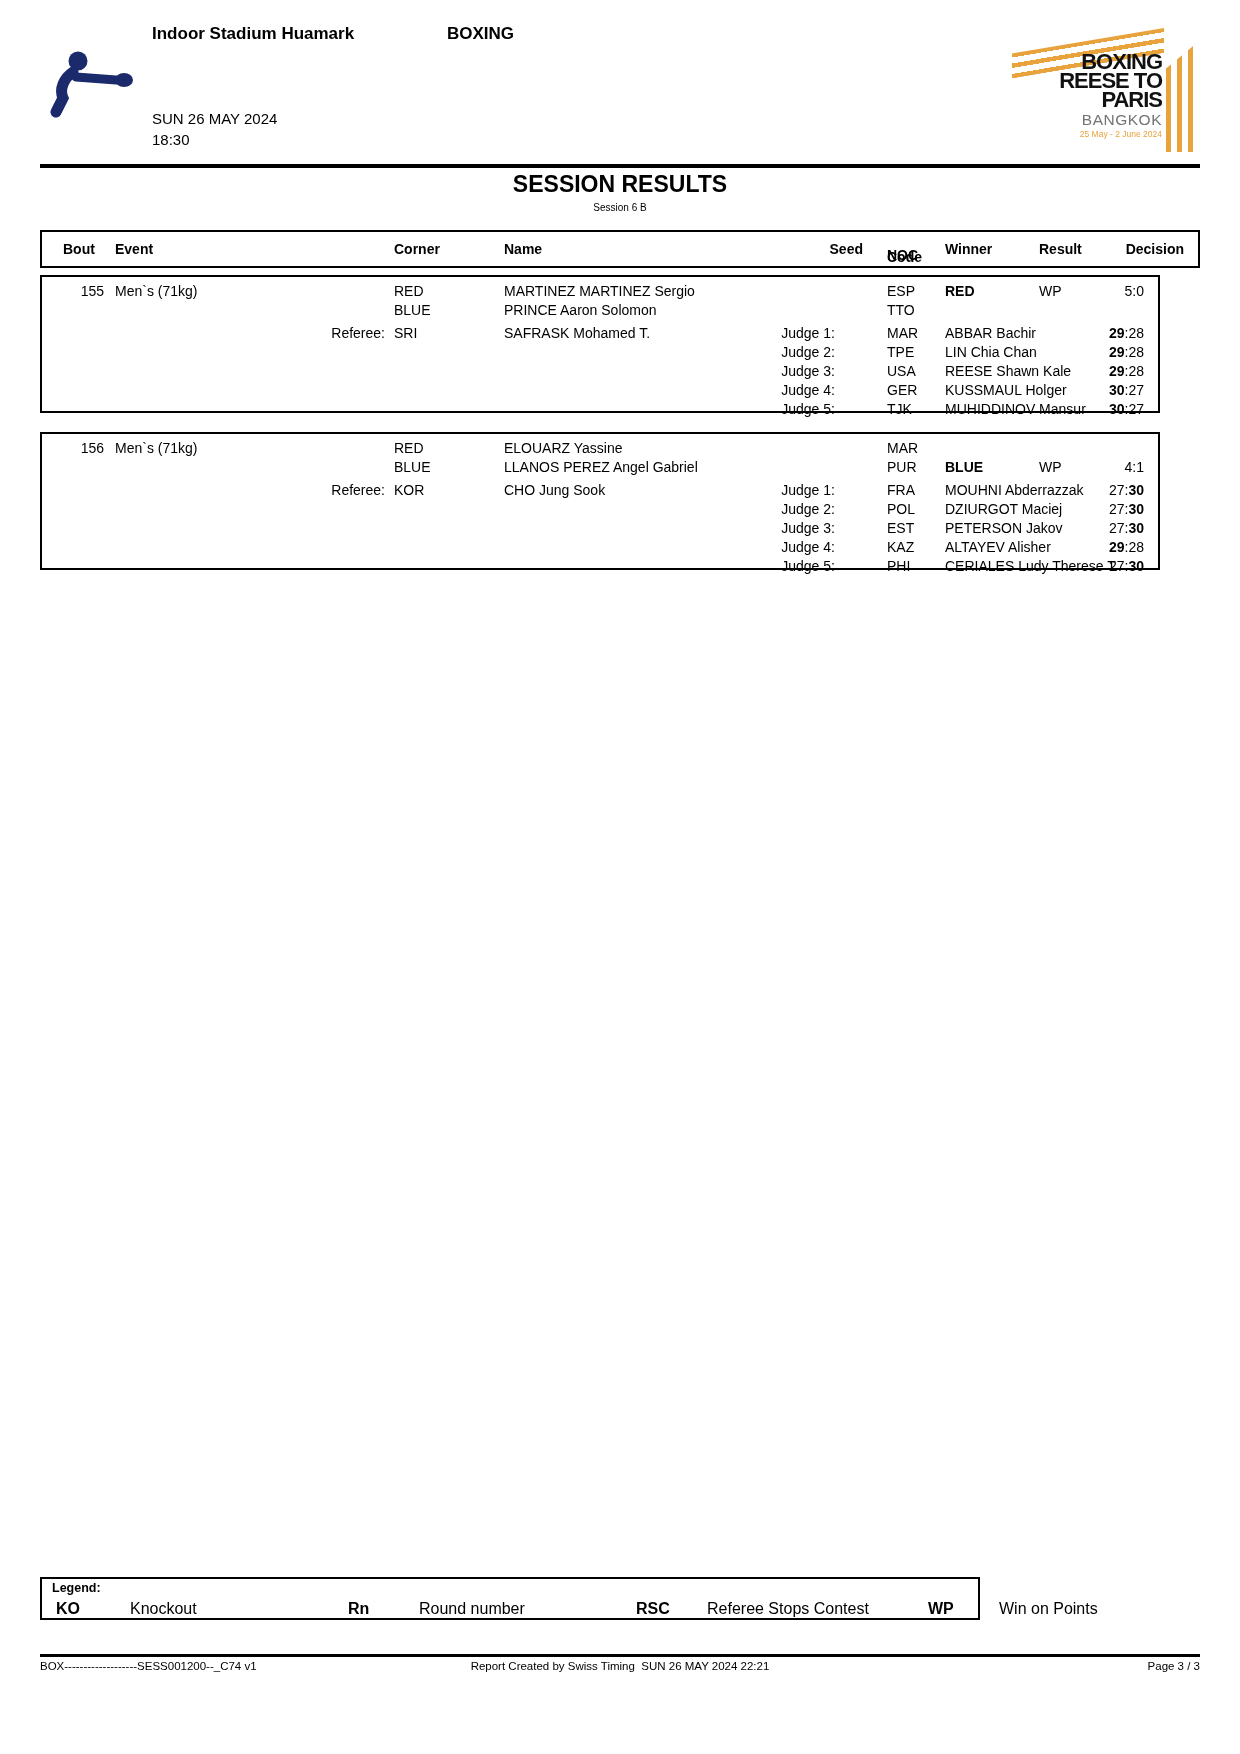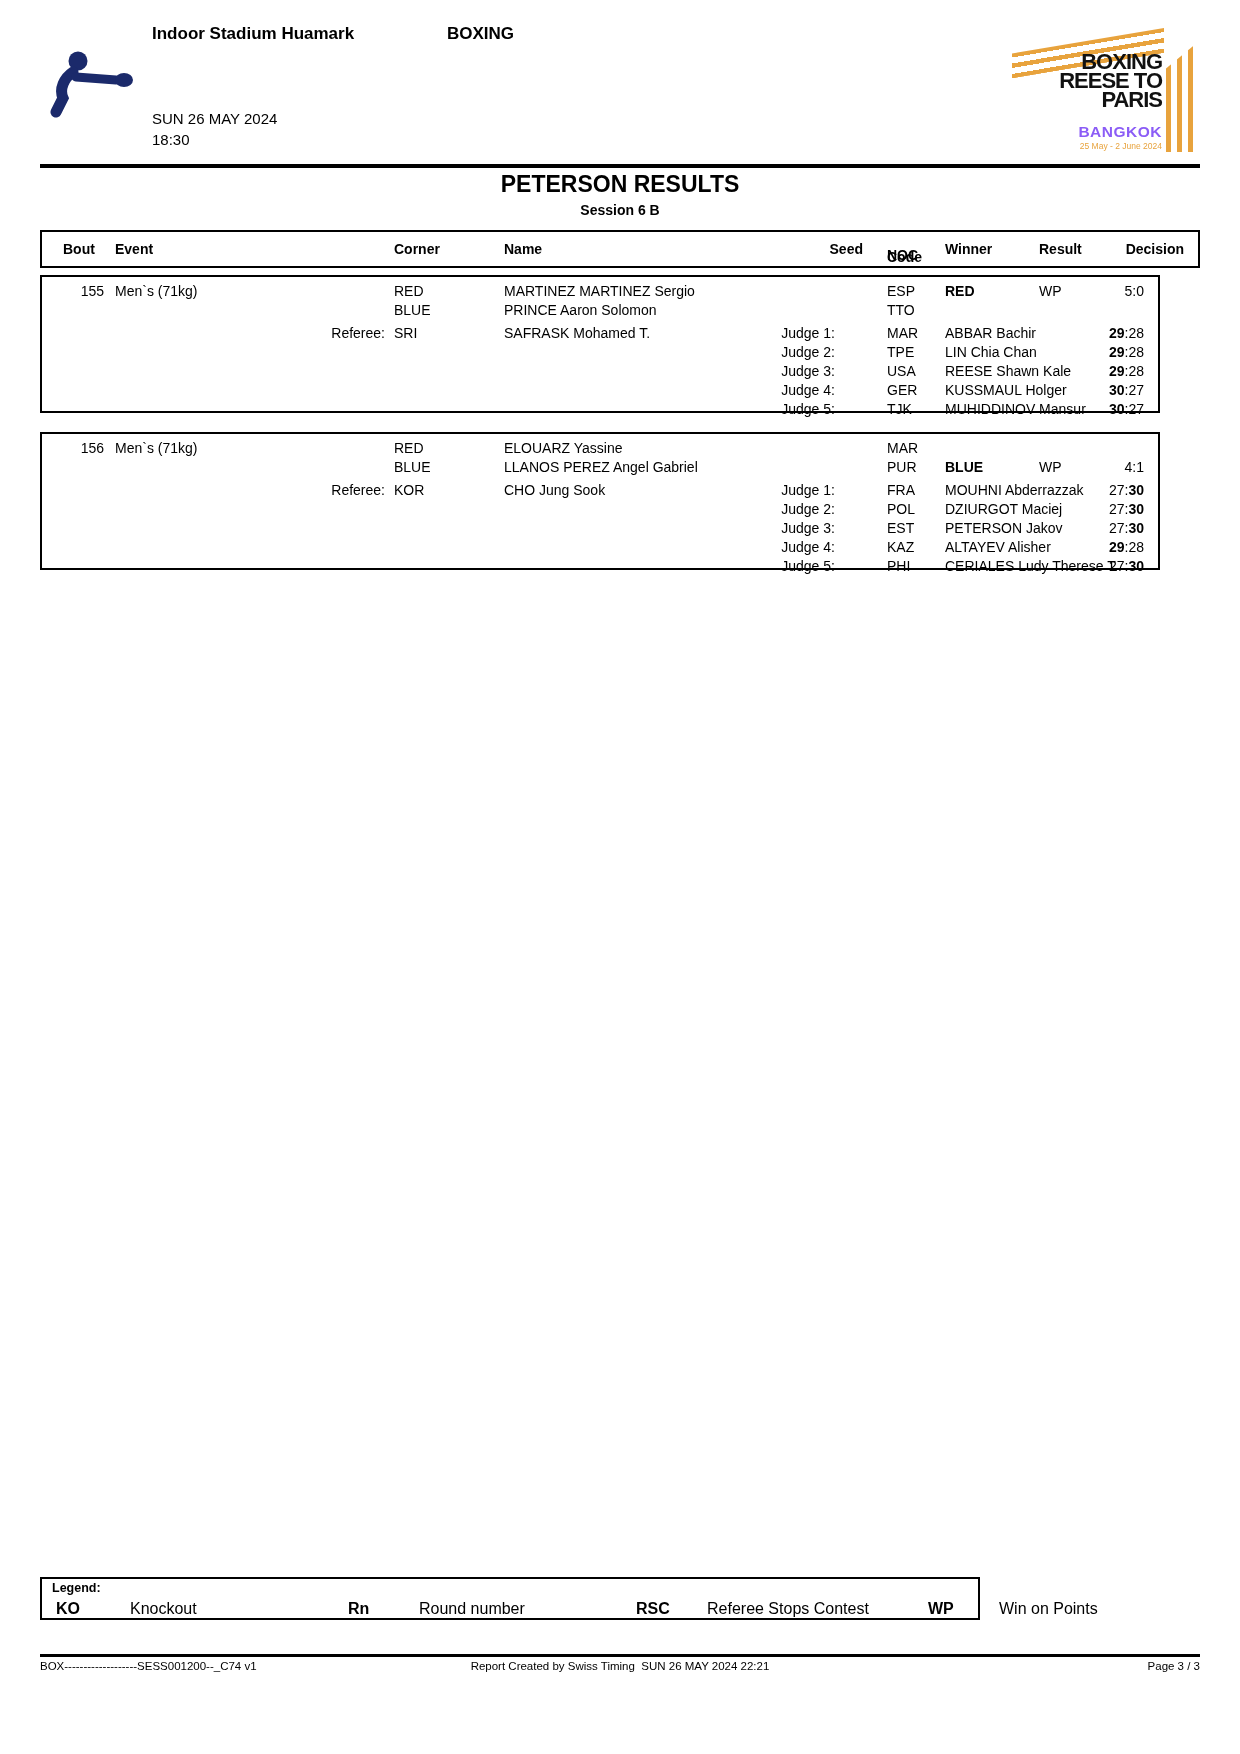--- a/index.html
+++ b/index.html
@@ -21,27 +21,27 @@
     background:repeating-linear-gradient(0deg,#E8A33D 0 4.5px,transparent 4.5px 10.5px);
     transform:skewY(-9.5deg);transform-origin:right bottom;
   }
   .logo .bars-right{
     position:absolute;right:0;top:16px;width:32px;height:110px;
     background:repeating-linear-gradient(90deg,#E8A33D 0 5px,transparent 5px 11px);
     clip-path:polygon(0 24%,100% 0,100% 100%,0 100%);
   }
   .logo .logo-text{position:absolute;right:36px;top:26px;text-align:right;line-height:1}
   .logo .logo-word{font-size:22px;font-weight:bold;letter-spacing:-1px;line-height:19px;color:#111}
-  .logo .logo-city{font-size:15.5px;font-weight:bold;color:#8b5cf6;letter-spacing:.5px;margin-top:15px}
+  .logo .logo-city{font-size:15.5px;font-weight:normal;color:#737373;letter-spacing:.5px;margin-top:3px}
   .logo .logo-dates{font-size:8.5px;color:#E8A33D;margin-top:2px}
 
   
   .rule-top{position:absolute;left:40px;top:164px;width:1160px;height:4px;background:#000}
   .page-title{position:absolute;left:0;top:171px;width:100%;text-align:center;font-size:23px;font-weight:bold}
-  .page-subtitle{position:absolute;left:0;top:202px;width:100%;text-align:center;font-size:14px;font-weight:bold}
+  .page-subtitle{position:absolute;left:0;top:202px;width:100%;text-align:center;font-size:10px;font-weight:normal}
 
   
   .colhead{position:absolute;left:40px;top:230px;width:1160px;height:38px;border:2px solid #000;box-sizing:border-box}
   .hc{position:absolute;font-size:14px;font-weight:bold;white-space:nowrap}
   .hc.h-bout{left:21px;top:9px}
   .hc.h-event{left:73px;top:9px}
   .hc.h-corner{left:352px;top:9px}
   .hc.h-name{left:462px;top:9px}
   .hc.h-seed{left:751px;top:9px;width:70px;text-align:right}
   .hc.h-noc1{left:845px;top:15px}
@@ -110,21 +110,21 @@
   <div class="logo-text">
     <div class="logo-word">BOXING</div>
     <div class="logo-word">REESE TO</div>
     <div class="logo-word">PARIS</div>
     <div class="logo-city">BANGKOK</div>
     <div class="logo-dates">25 May - 2 June 2024</div>
   </div>
 </div>
 
 <div class="rule-top"></div>
-<div class="page-title">PETERSON RESULTS</div>
+<div class="page-title">SESSION RESULTS</div>
 <div class="page-subtitle">Session 6 B</div>
 
 <div class="colhead">
   <span class="hc h-bout">Bout</span>
   <span class="hc h-event">Event</span>
   <span class="hc h-corner">Corner</span>
   <span class="hc h-name">Name</span>
   <span class="hc h-seed">Seed</span>
   <span class="hc h-noc1">NOC</span>
   <span class="hc h-noc2">Code</span>

